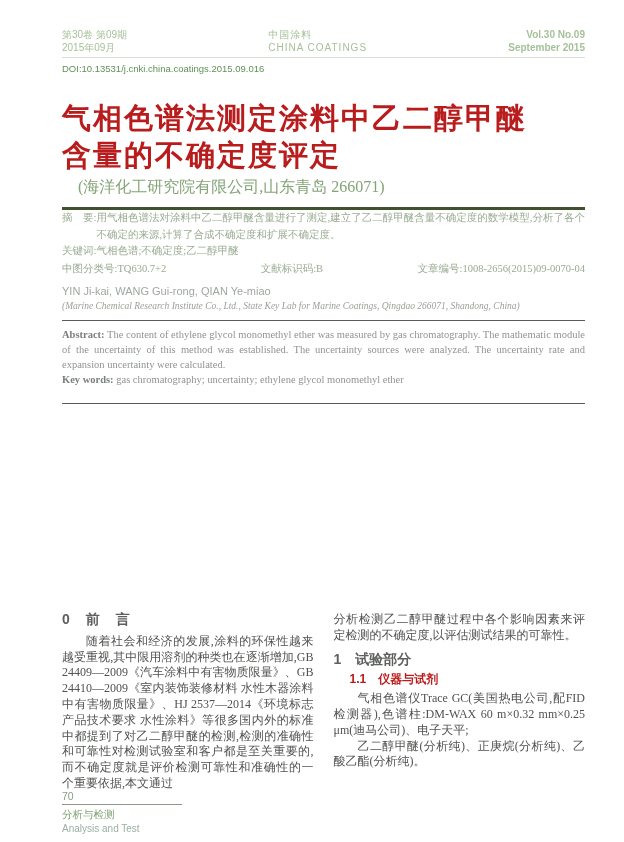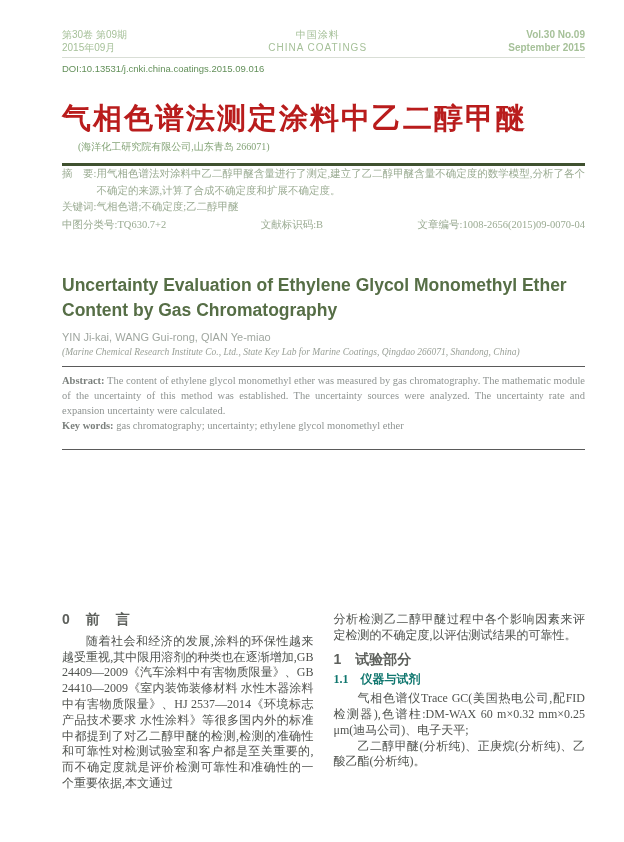--- a/index.html
+++ b/index.html
@@ -14,21 +14,21 @@
   }
   
   .jheader{
     display:flex;justify-content:space-between;
     color:#a6c199;
     font-family:"Liberation Sans","DejaVu Sans",sans-serif;
     font-size:10px;line-height:13px;
     border-bottom:1px solid #d9ded6;
     padding-bottom:3px;
   }
-  .jh-col.center{text-align:center;letter-spacing:1px;}
+  .jh-col.center{letter-spacing:1px;}
   .jh-col.right{text-align:right;font-weight:bold;}
   .doi{
     margin-top:5px;
     color:#63905a;
     font-size:9.5px;
     font-family:"Liberation Sans","DejaVu Sans",sans-serif;
   }
   
   .title-zh{
     margin:26px 0 0 0;
@@ -45,21 +45,21 @@
     font-size:11px;
     display:flex;align-items:center;
   }
   .sq{
     display:inline-block;width:7px;height:7px;
     border:1px solid #84a477;margin-right:7px;
   }
   .affil-zh{
     margin-top:3px;
     color:#84a477;
-    font-size:10px;
+    font-size:16px;
     padding-left:16px;
   }
   .rule-thick{
     margin-top:9px;
     height:3px;background:#3f512f;
   }
   
   .abs-zh{
     color:#9aab92;
     font-size:10.5px;line-height:16.5px;
@@ -117,23 +117,23 @@
     font-size:14px;font-weight:700;color:#5d605c;
     font-family:"Liberation Sans","DejaVu Sans",sans-serif;
     letter-spacing:1px;
   }
   .sec1{
     margin:8px 0 5px 0;
     font-size:14px;font-weight:700;color:#5d605c;
     font-family:"Liberation Sans","DejaVu Sans",sans-serif;
   }
   .sec11{
-    margin:0 0 3px 0;
-    font-size:12px;font-weight:700;color:#0f766e;
-    font-family:Liberation Serif, serif;
+    margin:0 0 3px 16px;
+    font-size:12px;font-weight:700;color:#b91c1c;
+    font-family:Liberation Sans, sans-serif;
   }
   .para{margin:0;}
   .para.indent{text-indent:2em;}
   
   .jfooter{
     position:absolute;left:62px;top:790px;
     font-family:"Liberation Sans","DejaVu Sans",sans-serif;
   }
   .pg-num{color:#8b9a86;font-size:10.5px;}
   .pg-rule{width:120px;height:1px;background:#8b9a86;margin:2px 0 3px 0;}
@@ -157,20 +157,21 @@
     <div class="jh-col right">
       <div>Vol.30 No.09</div>
       <div>September 2015</div>
     </div>
   </header>
 
   <div class="doi">DOI:10.13531/j.cnki.china.coatings.2015.09.016</div>
 
   <h1 class="title-zh">
     <span>气相色谱法测定涂料中乙二醇甲醚</span><br>
+    <span>含量的不确定度评定</span>
   </h1>
 
   <div class="affil-zh">(海洋化工研究院有限公司,山东青岛  266071)</div>
 
   <div class="rule-thick"></div>
 
   <section class="abs-zh">
     <div class="hang">
       <span class="lbl">摘　要:</span>
       <span class="txt">用气相色谱法对涂料中乙二醇甲醚含量进行了测定,建立了乙二醇甲醚含量不确定度的数学模型,分析了各个不确定的来源,计算了合成不确定度和扩展不确定度。</span>
@@ -179,24 +180,20 @@
       <span class="lbl">关键词:</span>
       <span class="txt">气相色谱;不确定度;乙二醇甲醚</span>
     </div>
     <div class="clc-row">
       <span><span>中图分类号:</span><span>TQ630.7+2</span></span>
       <span><span>文献标识码:</span><span>B</span></span>
       <span><span>文章编号:</span><span>1008-2656(2015)09-0070-04</span></span>
     </div>
   </section>
 
-  <h2 class="title-en">
-    <span>Uncertainty Evaluation of Ethylene Glycol Monomethyl Ether</span><br>
-    <span>Content by Gas Chromatography</span>
-  </h2>
   <div class="authors-en">YIN Ji-kai, WANG Gui-rong, QIAN Ye-miao</div>
   <div class="affil-en">(Marine Chemical Research Institute Co., Ltd., State Key Lab for Marine Coatings, Qingdao 266071, Shandong, China)</div>
 
   <div class="rule-thin"></div>
 
   <section class="abs-en">
     <div>
       <b>Abstract:</b>
       <span>The content of ethylene glycol monomethyl ether was measured by gas chromatography. The mathematic module of the uncertainty of this method was established. The uncertainty sources were analyzed. The uncertainty rate and expansion uncertainty were calculated.</span>
     </div>
@@ -215,14 +212,20 @@
     </div>
     <div class="col">
       <p class="para">分析检测乙二醇甲醚过程中各个影响因素来评定检测的不确定度,以评估测试结果的可靠性。</p>
       <h3 class="sec1">1　试验部分</h3>
       <h4 class="sec11">1.1　仪器与试剂</h4>
       <p class="para indent">气相色谱仪Trace GC(美国热电公司,配FID检测器),色谱柱:DM-WAX 60 m×0.32 mm×0.25 μm(迪马公司)、电子天平;</p>
       <p class="para indent">乙二醇甲醚(分析纯)、正庚烷(分析纯)、乙酸乙酯(分析纯)。</p>
     </div>
   </main>
 
+  <footer class="jfooter">
+    <div class="pg-num">70</div>
+    <div class="pg-rule"></div>
+    <div class="foot-zh">分析与检测</div>
+    <div class="foot-en">Analysis and Test</div>
+  </footer>
 
 </div>
 
 </body></html>

